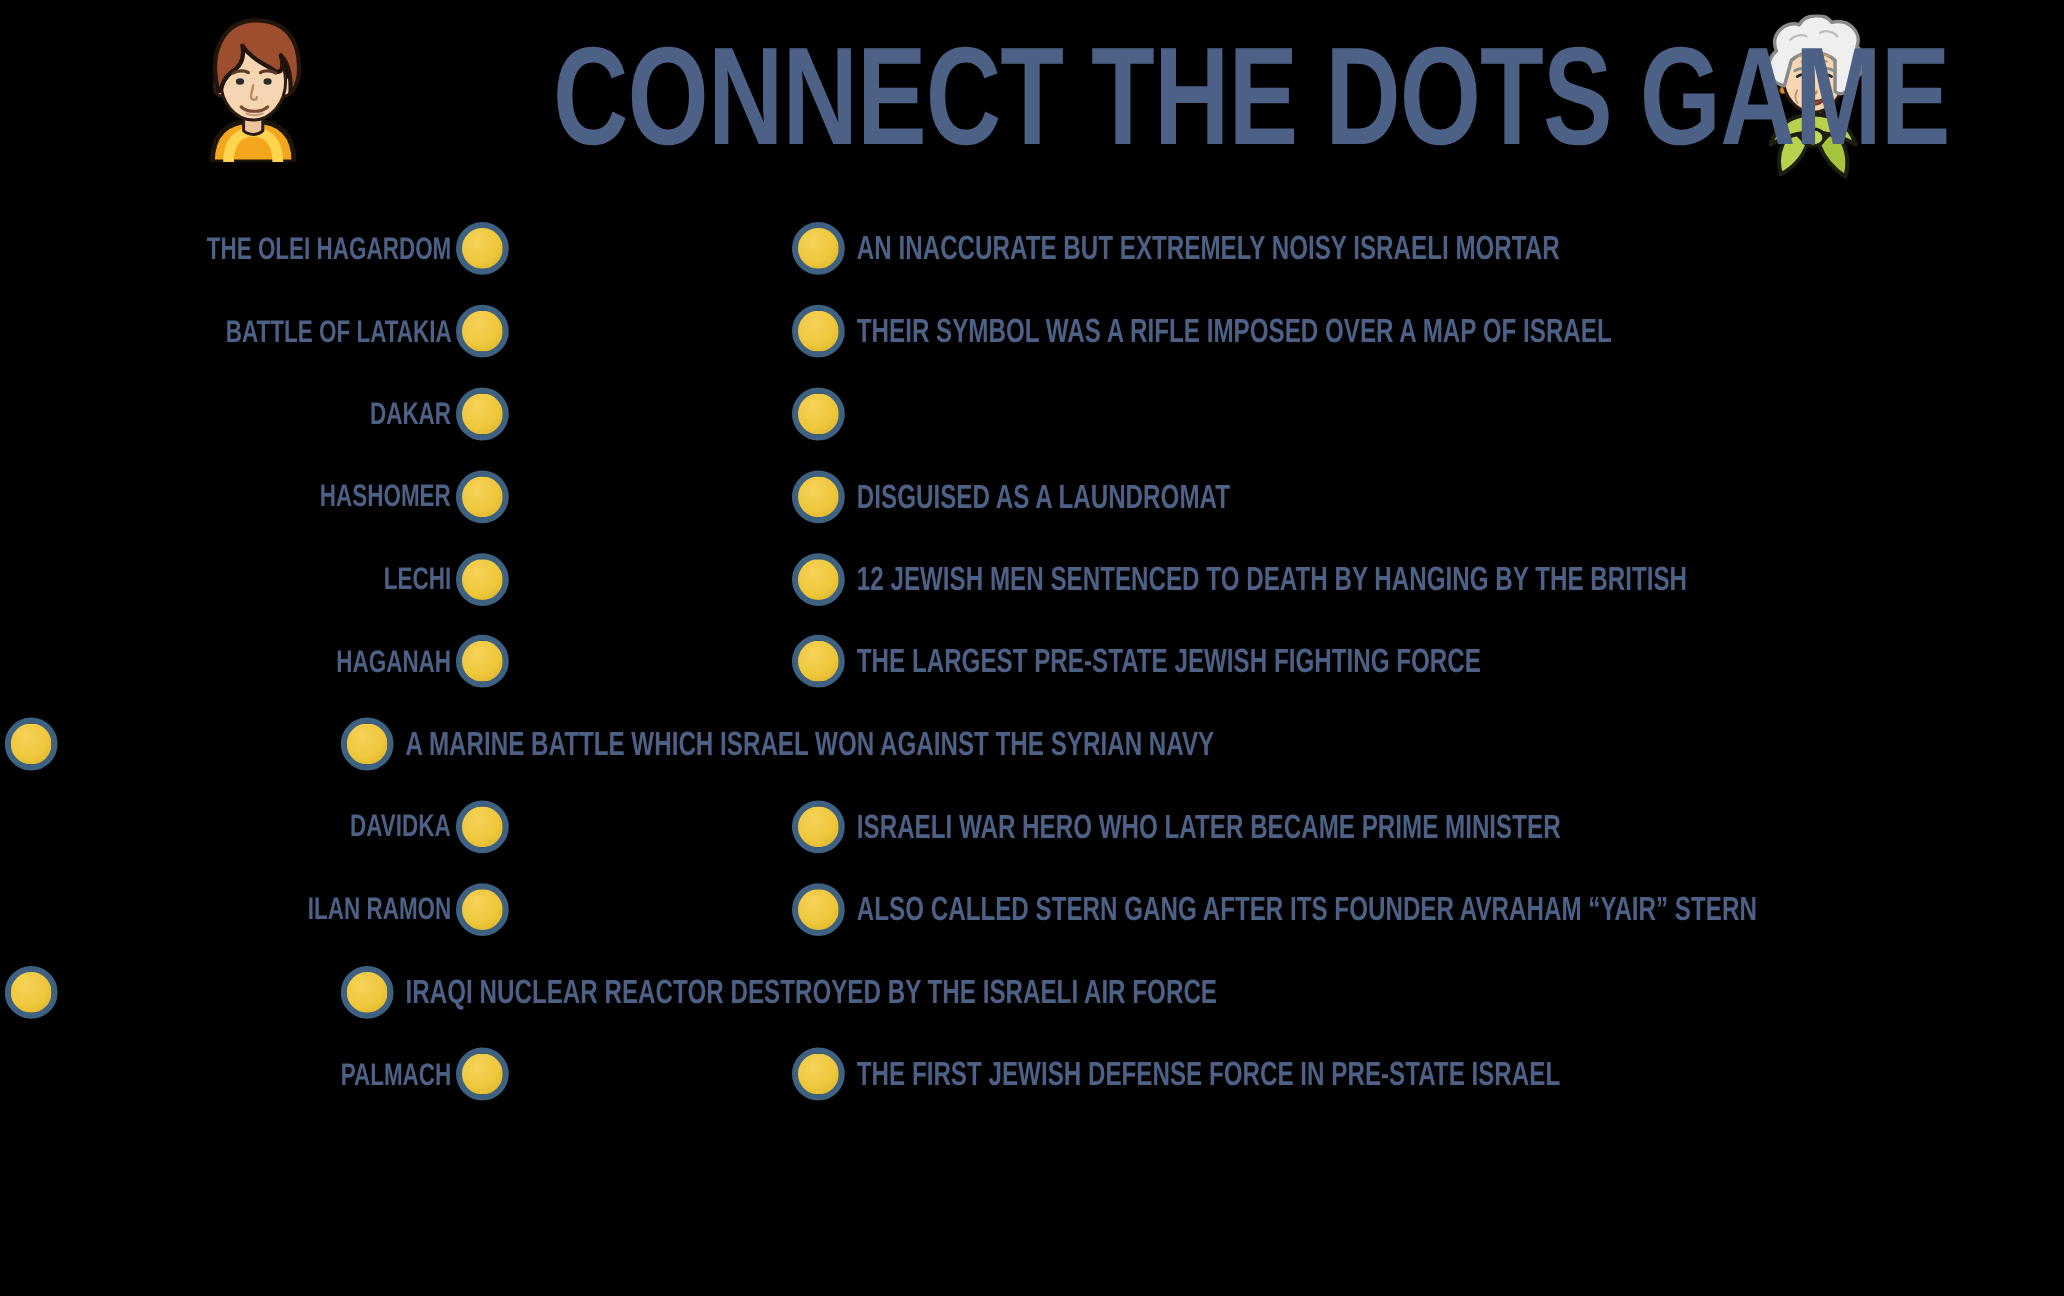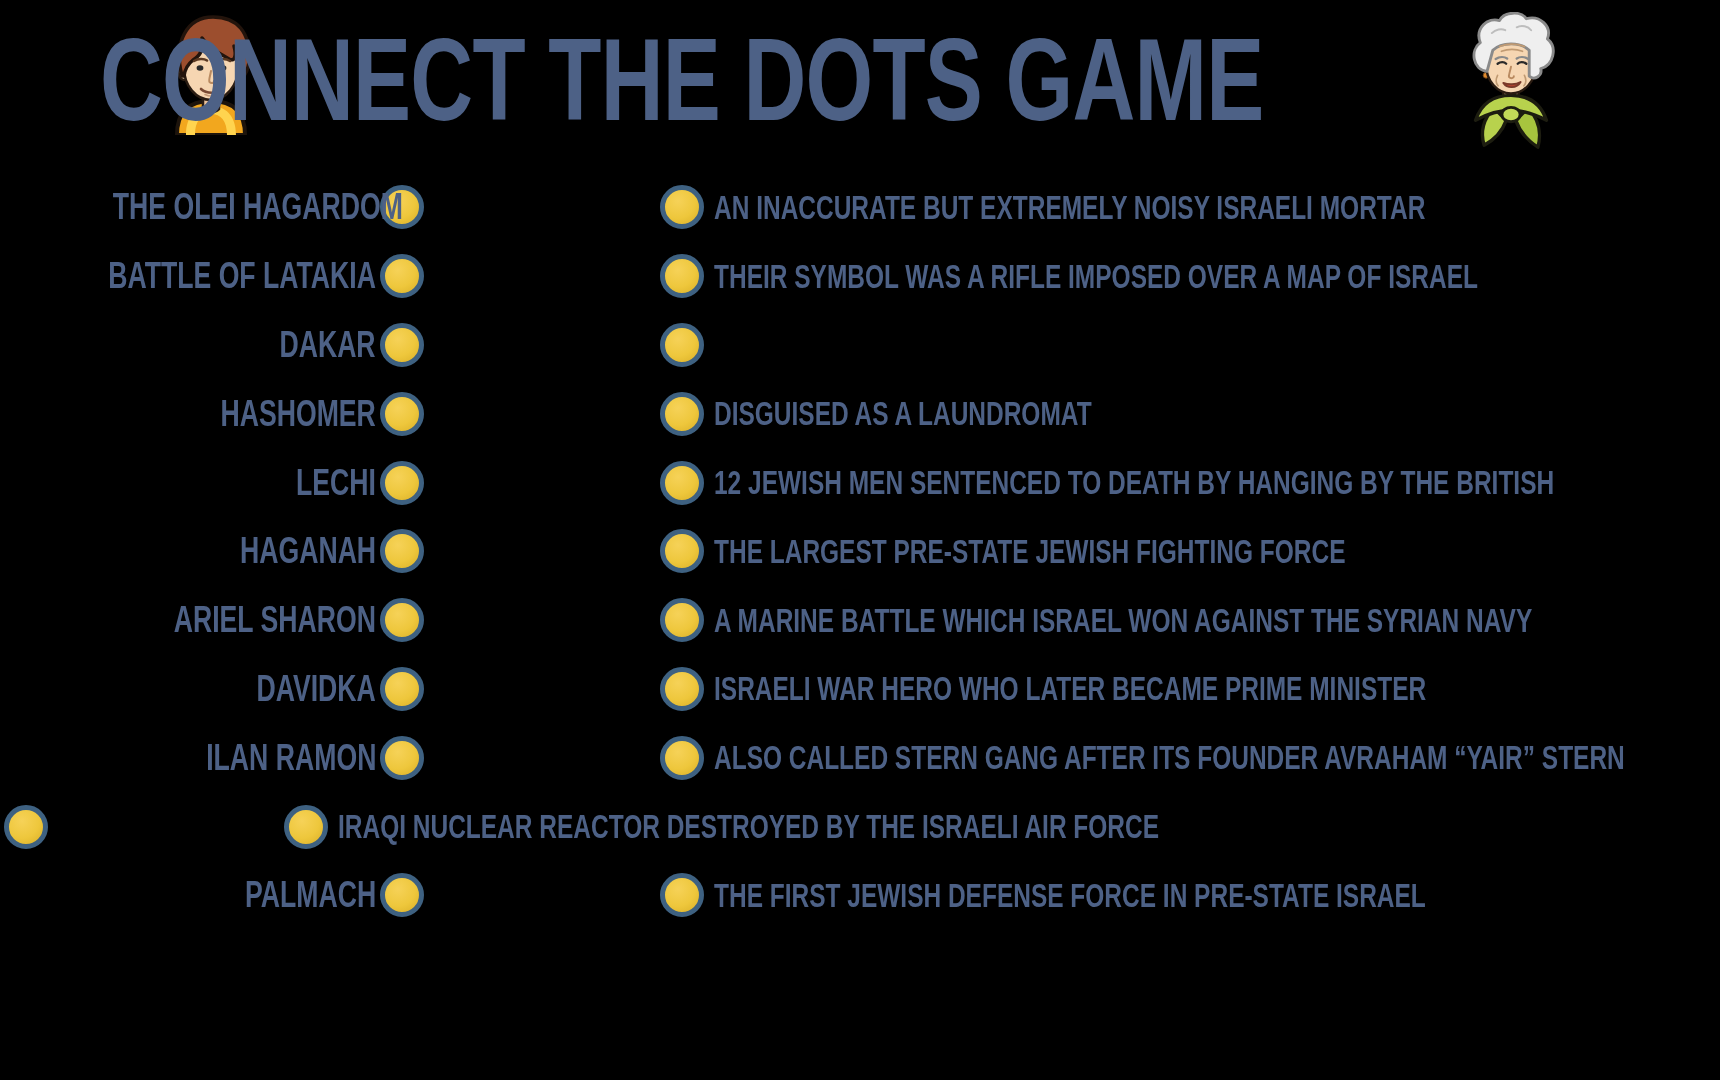--- a/index.html
+++ b/index.html
@@ -9,39 +9,39 @@
     font-family:"Liberation Sans",sans-serif;
     position:relative;overflow:hidden;
   }
   
   .header{
     position:absolute;top:14px;left:0;width:1720px;
     display:flex;justify-content:center;align-items:flex-start;gap:6px;
   }
   .icon-wrap{flex:none}
   .title-box{
-    width:1190px;flex:none;display:flex;justify-content:flex-end;
+    width:1190px;flex:none;display:flex;justify-content:flex-start;
     margin-top:8px;
   }
   .title{
     color:#4d6186;font-weight:bold;font-size:116px;line-height:1.0;
     white-space:nowrap;display:inline-block;
     transform:scaleX(0.75);transform-origin:center top;
     letter-spacing:-1px;
   }
   
   .rows{position:absolute;top:173px;left:0;width:1720px}
   .row{display:flex;align-items:center;height:68.8px}
   .term{
     width:376px;flex:none;text-align:right;
-    color:#4d6186;font-weight:bold;font-size:37px;white-space:nowrap;
+    color:#4d6186;font-weight:bold;font-size:26px;white-space:nowrap;
   }
   .term>span{display:inline-block;transform:scaleX(0.72);transform-origin:right center}
   .clue{
-    color:#4d6186;font-weight:bold;font-size:34px;white-space:nowrap;
+    color:#4d6186;font-weight:bold;font-size:28px;white-space:nowrap;
     margin-left:10px;flex:none;
   }
   .clue>span{display:inline-block;transform:scaleX(0.72);transform-origin:left center}
   .dot{
     width:44px;height:44px;flex:none;box-sizing:border-box;
     border-radius:50%;
     border:5px solid #3e6181;
     background:radial-gradient(circle at 38% 32%, #f6d258 0%, #eec73c 55%, #d9ae26 100%);
   }
   .dot-left{margin-left:4px}
@@ -164,21 +164,20 @@
 
   <div class="row">
     <div class="term"><span>HAGANAH</span></div>
     <div class="dot dot-left"></div>
     <div class="mid-gap"></div>
     <div class="dot"></div>
     <div class="clue"><span>THE LARGEST PRE-STATE JEWISH FIGHTING FORCE</span></div>
   </div>
 
   <div class="row">
-    <div class="term"><span>ARIEL SHARON</span></div>
     <div class="dot dot-left"></div>
     <div class="mid-gap"></div>
     <div class="dot"></div>
     <div class="clue"><span>A MARINE BATTLE WHICH ISRAEL WON AGAINST THE SYRIAN NAVY</span></div>
   </div>
 
   <div class="row">
     <div class="term"><span>DAVIDKA</span></div>
     <div class="dot dot-left"></div>
     <div class="mid-gap"></div>

